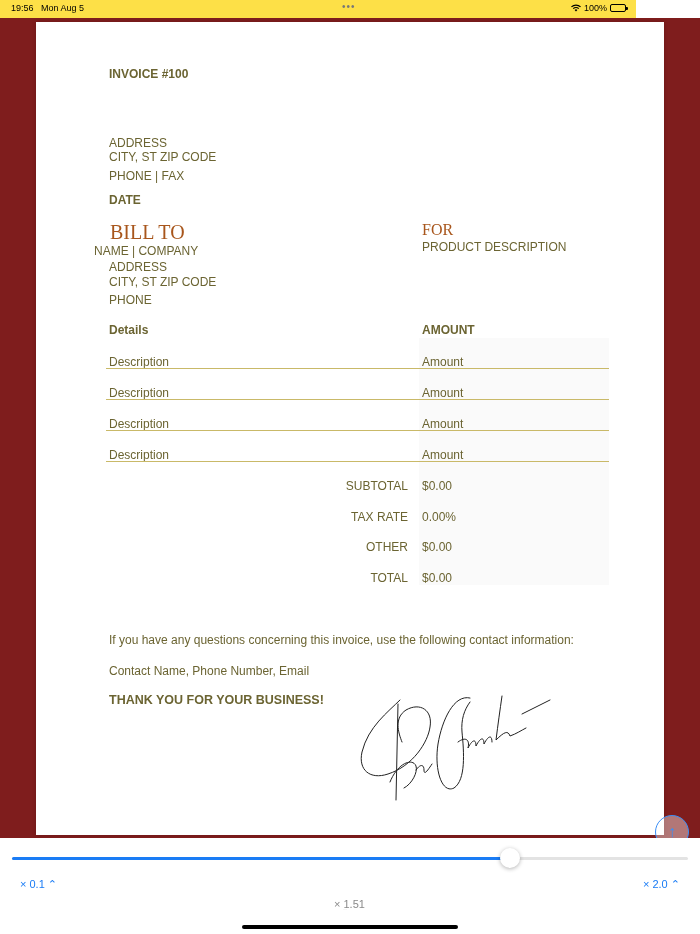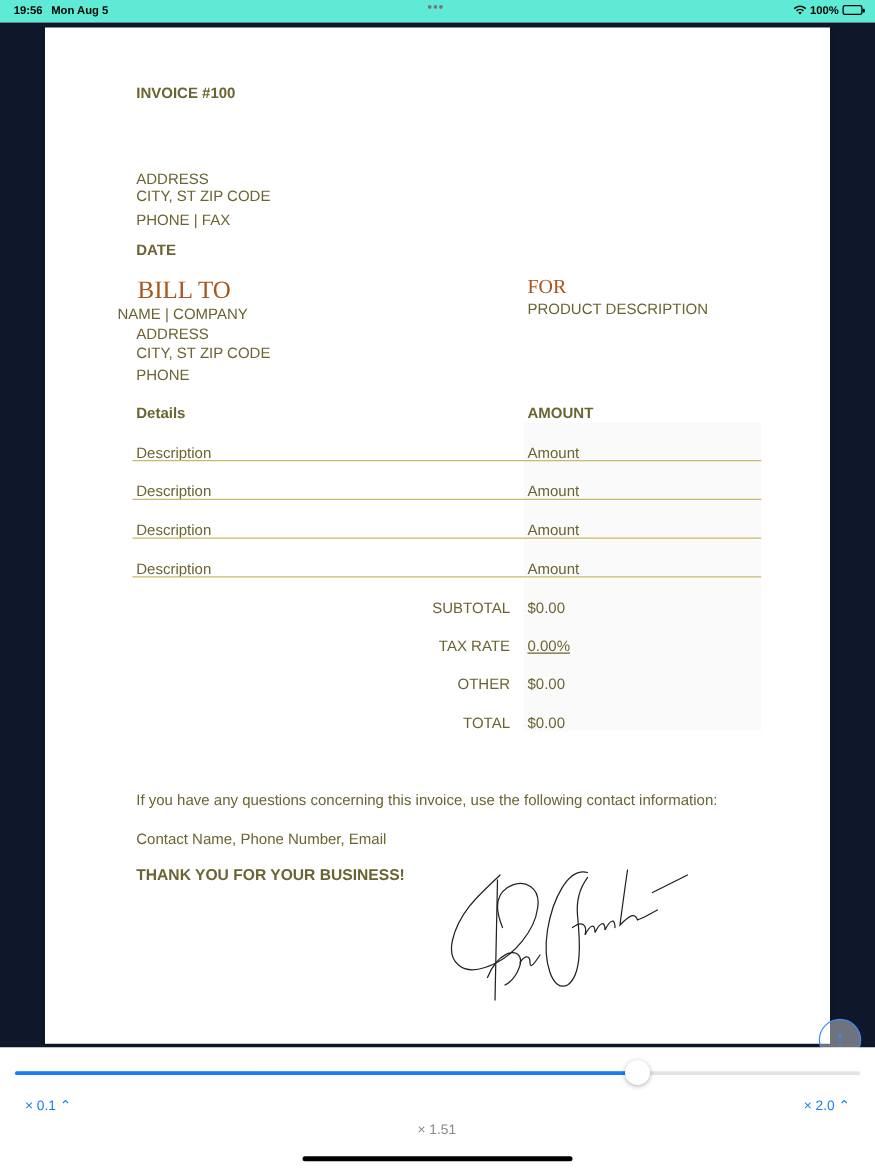--- a/index.html
+++ b/index.html
@@ -1,28 +1,28 @@
 <!DOCTYPE html>
 <html><head>
 <meta charset="utf-8">
 <style>
   * { box-sizing: border-box; margin: 0; padding: 0; }
   html, body { width: 700px; height: 934px; overflow: hidden; background: #ffffff; }
   body { position: relative; font-family: "Liberation Sans", sans-serif; }
 
-  .status-bar { position: absolute; left: 0; top: 0; width: 700px; height: 18px; background: #5eead4; font-size: 9px; color: #000; font-weight: bold; }
+  .status-bar { position: absolute; left: 0; top: 0; width: 636px; height: 18px; background: #fde047; font-size: 9px; color: #000; }
   .status-bar .time { position: absolute; left: 11px; top: 3px; }
   .status-bar .date { position: absolute; left: 41px; top: 3px; }
   .status-bar .dots { position: absolute; left: 342px; top: 1px; font-size: 10px; color: #777; letter-spacing: 1px; }
   .status-bar .right { position: absolute; right: 10px; top: 3px; display: flex; align-items: center; gap: 3px; }
   .battery { width: 16px; height: 8px; border: 1px solid #000; border-radius: 2px; padding: 1px; position: relative; }
   .battery::after { content: ""; position: absolute; right: -3px; top: 2px; width: 2px; height: 3px; background: #000; border-radius: 0 1px 1px 0; }
   .battery .fill { width: 100%; height: 100%; background: #000; border-radius: 1px; }
 
-  .viewer { position: absolute; left: 0; top: 18px; width: 700px; height: 820px; background: #0f172a; }
+  .viewer { position: absolute; left: 0; top: 18px; width: 700px; height: 820px; background: #7f1d1d; }
   .page { position: absolute; left: 36px; top: 4px; width: 628px; height: 813px; background: #fff; box-shadow: 0 0 4px rgba(0,0,0,0.18); }
   .rust { color: #a8561c; }
   .txt { position: absolute; font-size: 12px; white-space: nowrap; color: #6b6432; }
   .bold { font-weight: bold; }
   .serif { font-family: "Liberation Serif", serif; }
 
   .amount-bg { position: absolute; left: 383px; top: 316px; width: 190px; height: 247px; background: #fafafa; }
   .rule { position: absolute; left: 70px; width: 503px; height: 1px; background: #c9b968; }
 
   .scroll-top { position: absolute; left: 655px; top: 797px; width: 34px; height: 34px; border: 1.5px solid #3a8ef6; border-radius: 50%; color: #3a8ef6; display: flex; align-items: center; justify-content: center; background: rgba(255,255,255,0.4); }
@@ -87,21 +87,21 @@
     <div class="txt" style="left:386px;top:395px;">Amount</div>
     <div class="rule" style="top:408px;"></div>
 
     <div class="txt" style="left:73px;top:426px;">Description</div>
     <div class="txt" style="left:386px;top:426px;">Amount</div>
     <div class="rule" style="top:439px;"></div>
 
     <div class="txt" style="right:256px;top:457px;text-align:right;">SUBTOTAL</div>
     <div class="txt" style="left:386px;top:457px;">$0.00</div>
     <div class="txt" style="right:256px;top:488px;text-align:right;">TAX RATE</div>
-    <div class="txt" style="left:386px;top:488px;text-decoration:underline;">0.00%</div>
+    <div class="txt" style="left:386px;top:488px;">0.00%</div>
     <div class="txt" style="right:256px;top:518px;text-align:right;">OTHER</div>
     <div class="txt" style="left:386px;top:518px;">$0.00</div>
     <div class="txt" style="right:256px;top:549px;text-align:right;">TOTAL</div>
     <div class="txt" style="left:386px;top:549px;">$0.00</div>
 
     <div class="txt" style="left:73px;top:611px;">If you have any questions concerning this invoice, use the following contact information:</div>
     <div class="txt" style="left:73px;top:642px;">Contact Name, Phone Number, Email</div>
     <div class="txt bold" style="left:73px;top:671px;font-size:12.5px;">THANK YOU FOR YOUR BUSINESS!</div>
 
     <svg style="position:absolute;left:322px;top:670px;" width="200" height="110" viewBox="0 0 200 110">

